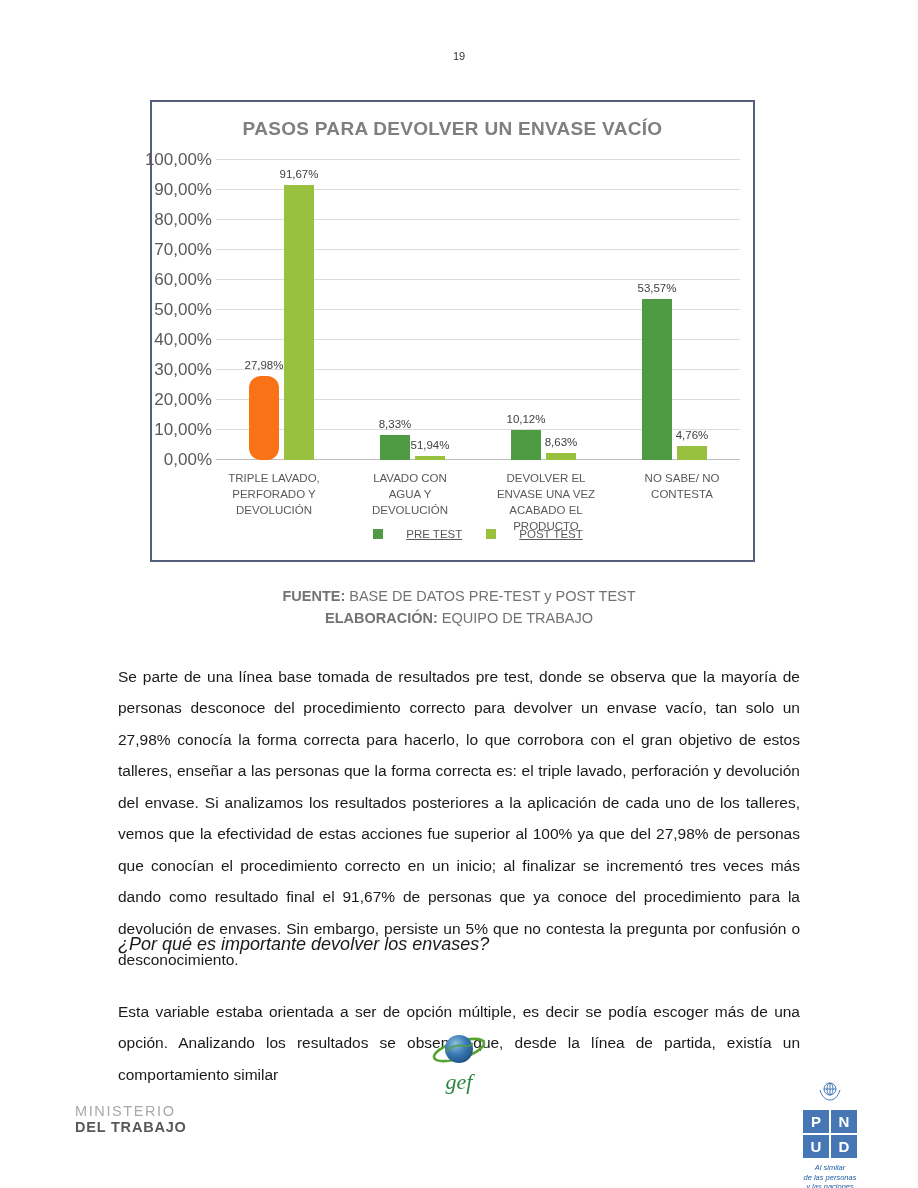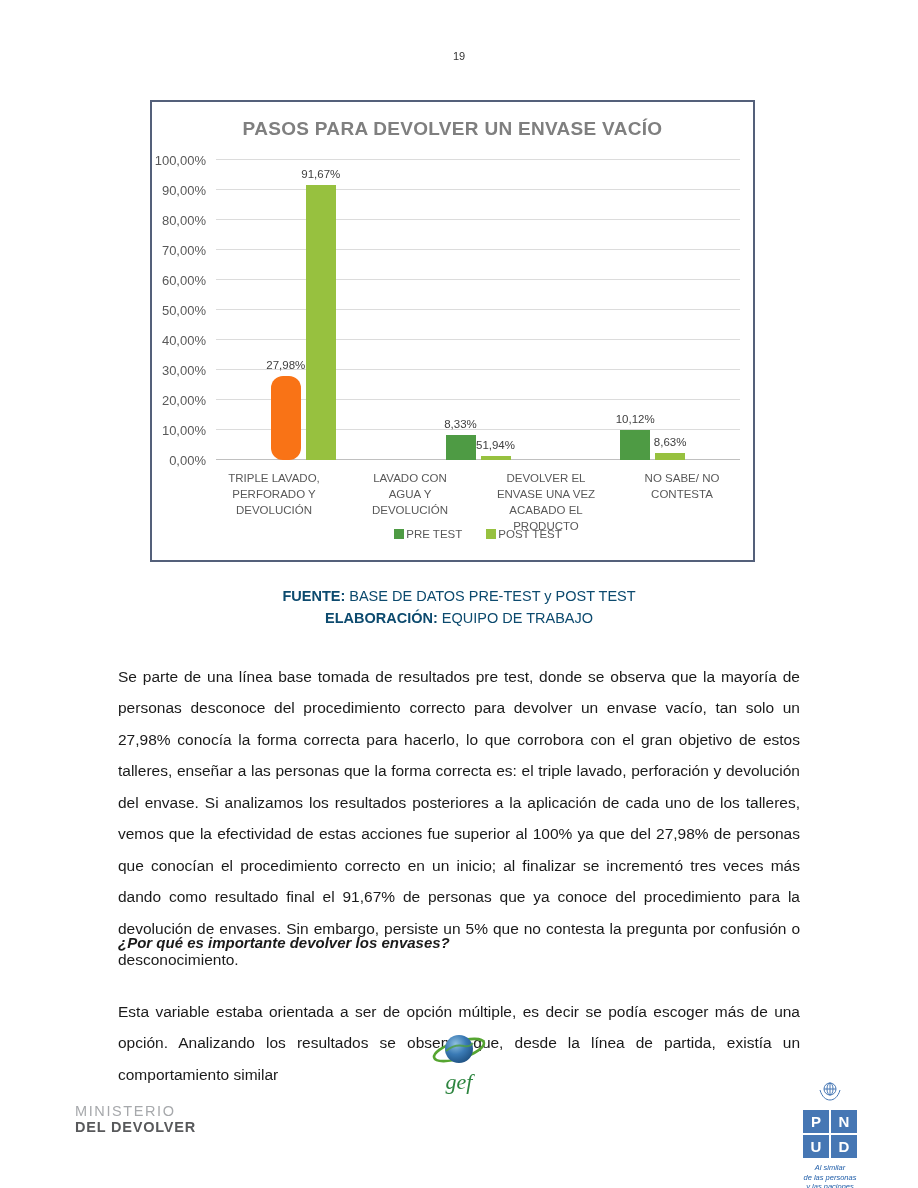--- a/index.html
+++ b/index.html
@@ -8,37 +8,37 @@
     margin:0 auto;font-family:"Liberation Sans",sans-serif;color:#1a1a1a;overflow:hidden;
   }
   
   .page-number{position:absolute;top:50px;left:0;right:0;text-align:center;font-size:11px;color:#333;}
   
   .chart-frame{position:absolute;left:150px;top:100px;width:601px;height:458px;border:2px solid #54607a;background:#fff;}
   .chart-title{margin-top:16px;text-align:center;font-size:19px;font-weight:bold;color:#7f7f7f;letter-spacing:.3px;}
   .plot{position:absolute;left:64px;top:58px;width:524px;height:300px;}
   .gridline{position:absolute;left:0;right:0;height:1px;background:#dcdcdc;}
   .gridline.axis-line{background:#c0c0c0;}
-  .ytick{position:absolute;right:100%;margin-right:10px;font-size:13px;color:#595959;white-space:nowrap;transform:translateY(50%);}
+  .ytick{position:absolute;right:100%;margin-right:4px;font-size:17px;color:#595959;white-space:nowrap;transform:translateY(50%);}
   .groups{position:absolute;left:0;top:0;width:100%;height:100%;display:flex;}
   .group{flex:1;display:flex;align-items:flex-end;justify-content:center;gap:5px;}
   .bar{width:30px;position:relative;}
   .bar-label{position:absolute;top:-17px;left:50%;transform:translateX(-50%);font-size:11.5px;color:#404040;white-space:nowrap;}
   .categories{position:absolute;left:64px;top:368px;width:524px;display:flex;gap:20px;}
   .cat{flex:1;text-align:center;font-size:11.5px;color:#595959;line-height:1.4;padding:0 8px;}
   .legend{position:absolute;left:64px;top:426px;width:524px;display:flex;justify-content:center;gap:24px;}
-  .legend-item{display:flex;align-items:center;gap:2px;font-size:11.5px;color:#595959;}
+  .legend-item{display:flex;align-items:center;gap:23px;font-size:11.5px;color:#595959;text-decoration:underline;}
   .swatch{width:10px;height:10px;display:inline-block;}
   
-  .source{position:absolute;top:585px;left:118px;width:682px;text-align:center;font-size:14.5px;line-height:22px;color:#0c4a6e;}
+  .source{position:absolute;top:585px;left:118px;width:682px;text-align:center;font-size:14.5px;line-height:22px;color:#737373;}
   .source b{font-weight:bold;}
   
   .body-par{position:absolute;left:118px;width:682px;font-size:15.5px;line-height:31.5px;text-align:justify;color:#1a1a1a;}
   .p1{top:645px;}
-  .section-heading{position:absolute;left:118px;top:934px;font-size:15px;font-weight:bold;font-style:italic;color:#1a1a1a;}
+  .section-heading{position:absolute;left:118px;top:934px;font-size:18px;font-weight:normal;font-style:italic;color:#1a1a1a;}
   .p2{top:980px;}
   
   .ministerio{position:absolute;left:75px;top:1103px;line-height:16px;}
   .ministerio .l1{font-size:14.5px;color:#a7a9ac;letter-spacing:1.6px;}
   .ministerio .l2{font-size:14.5px;font-weight:bold;color:#58595b;letter-spacing:.8px;}
   .gef{position:absolute;left:50%;top:1027px;transform:translateX(-50%);width:100px;text-align:center;font-style:italic;}
   .gef-word{margin-top:-8px;font-family:"Liberation Serif",serif;font-size:22px;color:#2e8540;}
   .pnud{position:absolute;left:793px;top:1080px;width:74px;text-align:center;}
   .pnud-grid{width:54px;margin:2px auto 0;display:grid;grid-template-columns:26px 26px;gap:2px;}
   .pnud-cell{height:23px;background:#4677b4;color:#fff;font-size:15px;font-weight:bold;display:flex;align-items:center;justify-content:center;}
@@ -94,20 +94,28 @@
             </div>
           </div>
           <div class="group">
             <div class="bar" style="height: 10.12%; background: rgb(78, 155, 68);">
               <span class="bar-label">10,12%</span>
             </div>
             <div class="bar" style="height: 2.38%; background: rgb(151, 193, 63);">
               <span class="bar-label">8,63%</span>
             </div>
           </div>
+          <div class="group">
+            <div class="bar" style="height: 53.57%; background: rgb(78, 155, 68);">
+              <span class="bar-label">53,57%</span>
+            </div>
+            <div class="bar" style="height: 4.76%; background: rgb(151, 193, 63);">
+              <span class="bar-label">4,76%</span>
+            </div>
+          </div>
         </div>
       </div>
     <div class="categories">
         <div class="cat">TRIPLE LAVADO, PERFORADO Y DEVOLUCIÓN</div>
         <div class="cat">LAVADO CON AGUA Y DEVOLUCIÓN</div>
         <div class="cat">DEVOLVER EL ENVASE UNA VEZ ACABADO EL PRODUCTO</div>
         <div class="cat">NO SABE/ NO CONTESTA</div>
       </div>
     <div class="legend">
         <div class="legend-item">
@@ -125,21 +133,21 @@
     <div><b>FUENTE:</b><span> BASE DE DATOS PRE-TEST y POST TEST</span></div>
     <div><b>ELABORACIÓN:</b><span> EQUIPO DE TRABAJO</span></div>
   </div>
 
   <p class="body-par p1">Se parte de una línea base tomada de resultados pre test, donde se observa que la mayoría de personas desconoce del procedimiento correcto para devolver un envase vacío, tan solo un 27,98% conocía la forma correcta para hacerlo, lo que corrobora con el gran objetivo de estos talleres, enseñar a las personas que la forma correcta es: el triple lavado, perforación y devolución del envase. Si analizamos los resultados posteriores a la aplicación de cada uno de los talleres, vemos que la efectividad de estas acciones fue superior al 100% ya que del 27,98% de personas que conocían el procedimiento correcto en un inicio; al finalizar se incrementó tres veces más dando como resultado final el 91,67% de personas que ya conoce del procedimiento para la devolución de envases. Sin embargo, persiste un 5% que no contesta la pregunta por confusión o desconocimiento.</p>
   <div class="section-heading">¿Por qué es importante devolver los envases?</div>
   <p class="body-par p2">Esta variable estaba orientada a ser de opción múltiple, es decir se podía escoger más de una opción. Analizando los resultados se observa que, desde la línea de partida, existía un comportamiento similar</p>
 
   <div class="ministerio">
     <div class="l1">MINISTERIO</div>
-    <div class="l2">DEL DEVOLVER</div>
+    <div class="l2">DEL TRABAJO</div>
   </div>
 
   <div class="gef">
     <span>
       <svg width="56" height="46" viewBox="0 0 56 46">
         <defs>
           <radialGradient id="gefg" cx="38%" cy="32%" r="75%">
             <stop offset="0%" stop-color="#8fc0e0"></stop>
             <stop offset="50%" stop-color="#3a7ab5"></stop>
             <stop offset="100%" stop-color="#1d4e7e"></stop>

